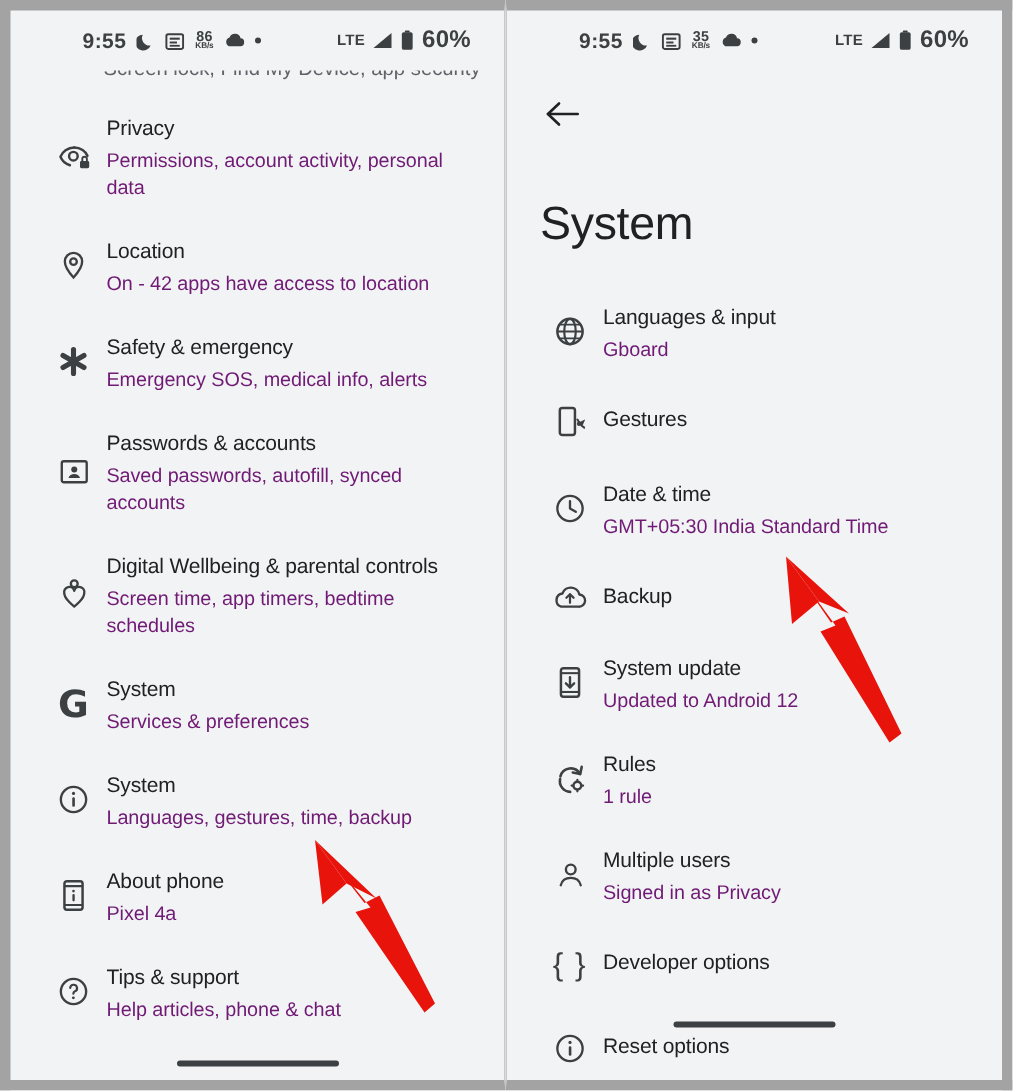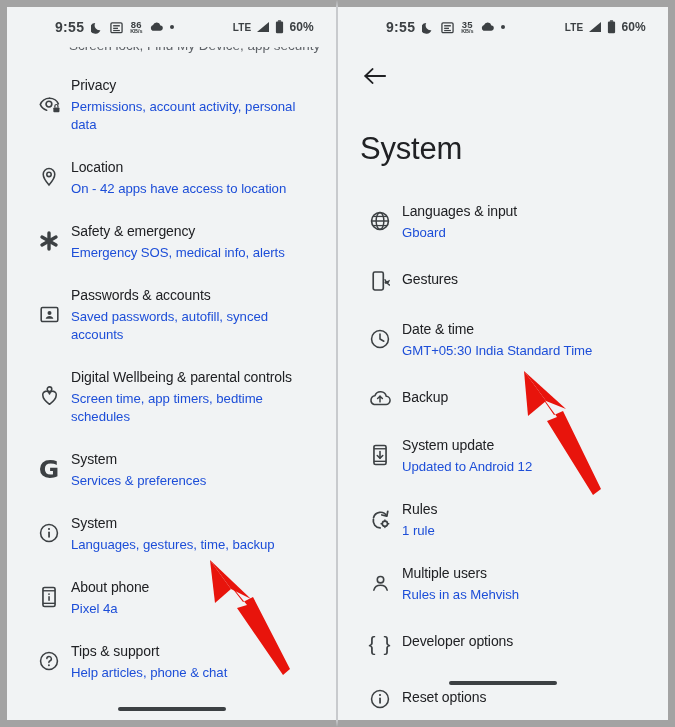--- a/index.html
+++ b/index.html
@@ -39,21 +39,21 @@
     letter-spacing: .2px;
   }
   .sb-left, .sb-right { display: flex; align-items: center; gap: 7px; }
   .sb-right { gap: 5px; }
   .clock { font-size: 14px; font-weight: bold; letter-spacing: .3px; }
   .sb-ico { display: inline-flex; align-items: center; justify-content: center; }
   .netspeed { display:flex; flex-direction:column; align-items:center; line-height:1; }
   .netspeed .num { font-size: 9.5px; font-weight: bold; }
   .netspeed .unit { font-size: 5.5px; font-weight: bold; letter-spacing:-.1px; }
   .lte { font-size: 10px; font-weight: bold; letter-spacing: .2px; }
-  .batt-pct { font-size: 12px; font-weight: bold; }
+  .batt-pct { font-size: 16px; font-weight: bold; }
   .dot { width: 4px; height: 4px; border-radius: 50%; background: #3c4043; }
 
   
   .cutoff-row {
     position: relative;
     height: 16px;
     overflow: hidden;
   }
   .cutoff-text {
     position: absolute;
@@ -99,21 +99,21 @@
   .row.two-line .ico { align-self: center; padding-top: 0; }
   .row .txt { padding-top: 0px; }
   .row .title {
     font-size: 14px;
     color: #202124;
     line-height: 22px;
     letter-spacing: -.1px;
   }
   .row .sub {
     font-size: 13.2px;
-    color: #1d4ed8;
+    color: #701a75;
     line-height: 18px;
     margin-top: 2px;
     letter-spacing: -.05px;
   }
   .row.compact { padding-top: 15px; padding-bottom: 15px; }
 
   .gletter {
     font-family: "DejaVu Sans", sans-serif;
     font-size: 25px;
     font-weight: bold;
@@ -495,21 +495,21 @@
 
       <div class="row two-line">
         <span class="ico">
           <svg width="21" height="21" viewBox="0 0 24 24">
             <circle cx="12" cy="7.6" r="3.7" fill="none" stroke="#3c4043" stroke-width="1.8"></circle>
             <path d="M4.4 19.6c.9-3.6 4-5.6 7.6-5.6s6.7 2 7.6 5.6" fill="none" stroke="#3c4043" stroke-width="1.8" stroke-linecap="round"></path>
           </svg>
         </span>
         <span class="txt">
           <div class="title">Multiple users</div>
-          <div class="sub">Rules in as Mehvish</div>
+          <div class="sub">Signed in as Privacy</div>
         </span>
       </div>
 
       <div class="row compact">
         <span class="ico">
           <span class="braces">{ }</span>
         </span>
         <span class="txt">
           <div class="title">Developer options</div>
         </span>

